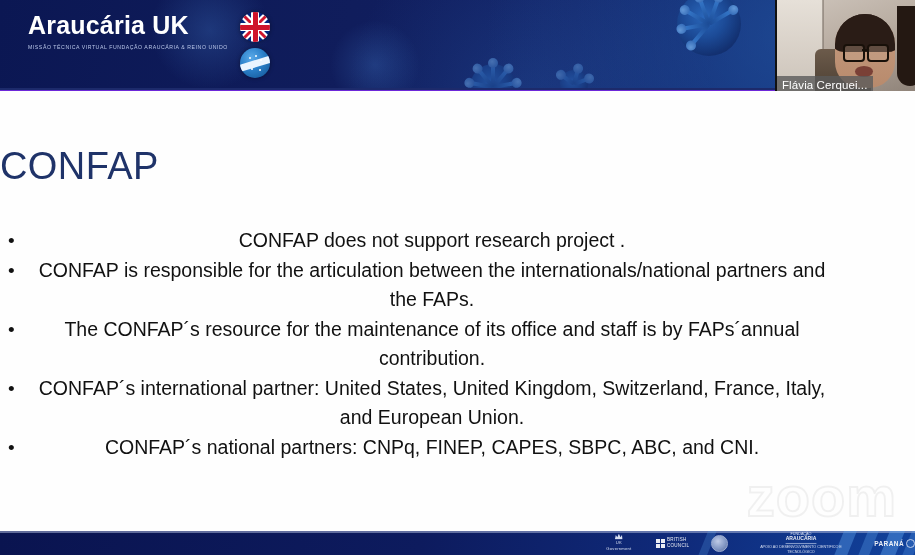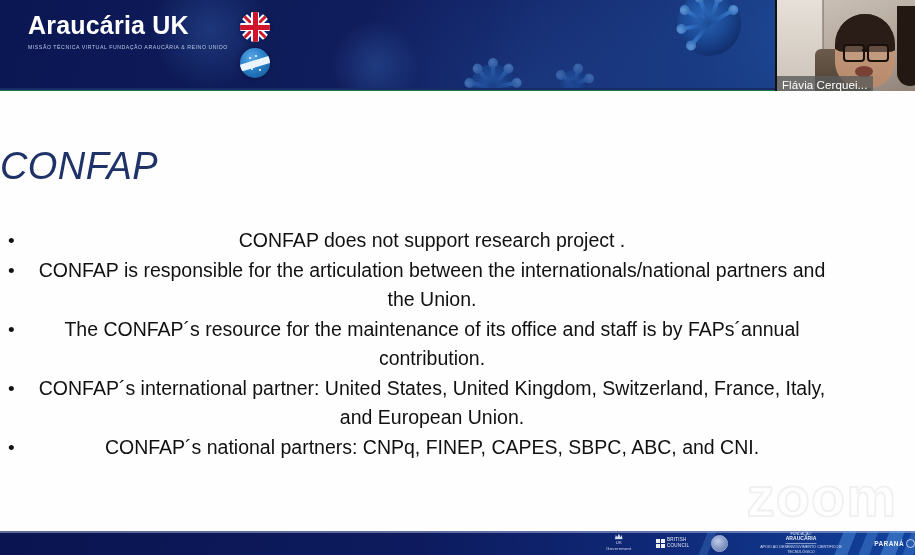--- a/index.html
+++ b/index.html
@@ -9,21 +9,21 @@
   }
   body {
     font-family: "Liberation Sans", sans-serif;
   }
 
   #screen {
     position: relative;
     width: 915px;
     height: 555px;
     overflow: hidden;
-    background: #15803d;
+    background: #6d28d9;
   }
 
   
   .header-banner {
     position: absolute;
     left: 0; top: 0;
     width: 915px;
     height: 90px;
     background:
       radial-gradient(circle at 86% 40%, rgba(40,92,168,0.55) 0%, rgba(40,92,168,0.0) 38%),
@@ -241,21 +241,20 @@
   }
 
   .slide-title {
     position: absolute;
     left: 0px; top: 54px;
     font-size: 38px;
     color: #1f3369;
     letter-spacing: .4px;
     line-height: 42px;
     white-space: nowrap;
-    font-style: italic;
   }
 
   .bullets {
     position: absolute;
     left: 8px; top: 135px;
     width: 830px;
   }
   .bullet-row {
     display: flex;
     align-items: flex-start;
@@ -468,21 +467,21 @@
 
     <div class="bullets">
 
       <div class="bullet-row">
         <span class="bullet-dot">•</span>
         <span class="bullet-text">CONFAP does not support research project .</span>
       </div>
 
       <div class="bullet-row">
         <span class="bullet-dot">•</span>
-        <span class="bullet-text">CONFAP is responsible for the articulation between the internationals/national partners and the Union.</span>
+        <span class="bullet-text">CONFAP is responsible for the articulation between the internationals/national partners and the FAPs.</span>
       </div>
 
       <div class="bullet-row">
         <span class="bullet-dot">•</span>
         <span class="bullet-text">The CONFAP´s resource for the maintenance of its office and staff is by FAPs´annual contribution.</span>
       </div>
 
       <div class="bullet-row">
         <span class="bullet-dot">•</span>
         <span class="bullet-text">CONFAP´s international partner: United States, United Kingdom, Switzerland, France, Italy, and European Union.</span>

